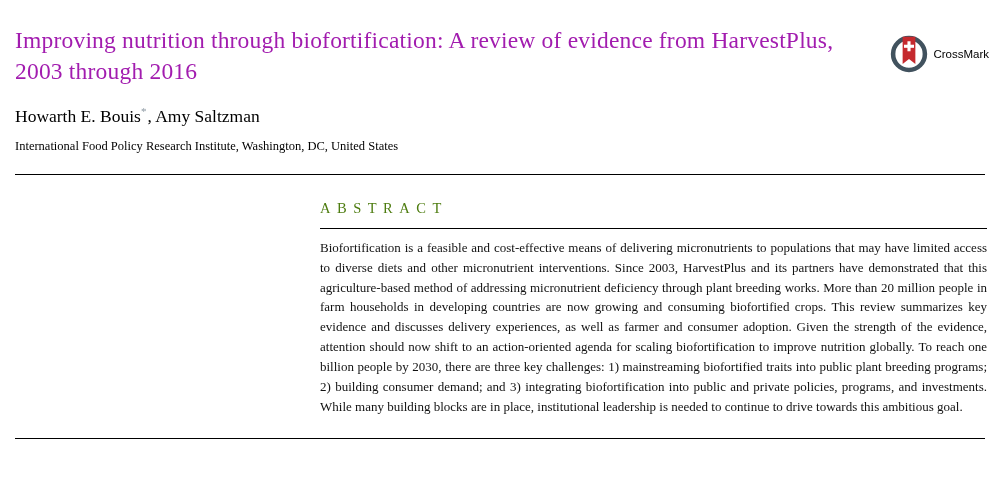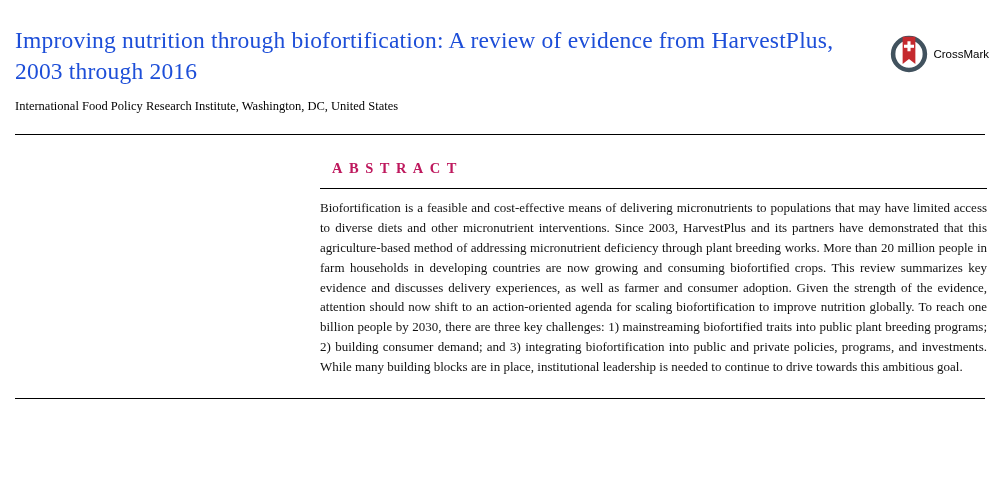--- a/index.html
+++ b/index.html
@@ -18,21 +18,21 @@
     padding: 0 15px;
     background: #fff;
   }
   .title {
     padding-top: 25px;
     max-width: 850px;
     font-weight: 400;
     font-size: 23.5px;
     line-height: 1.32;
     letter-spacing: 0.2px;
-    color: #1d4ed8;
+    color: #a21caf;
   }
   .authors {
     margin-top: 18px;
     font-size: 17.5px;
     color: #000;
   }
   .corresp {
     font-size: 11px;
     color: #8b97a1;
     vertical-align: super;
@@ -47,25 +47,24 @@
     border: none;
     border-top: 1.4px solid #000;
     margin-top: 20px;
   }
   .abstract-wrap {
     margin-left: 305px;
     width: 667px;
     padding-top: 25px;
   }
   .abstract-heading {
-    font-weight: 700;
+    font-weight: 400;
     font-size: 14.5px;
     letter-spacing: 6.5px;
-    color: #be185d;
-    margin-left: 12px;
+    color: #4d7c0f;
   }
   .abstract-rule {
     border-top: 1px solid #000;
     margin-top: 11px;
   }
   .abstract-text {
     margin-top: 9px;
     font-size: 13px;
     line-height: 1.53;
     text-align: justify;
@@ -106,20 +105,23 @@
       <svg width="40" height="40" viewBox="0 0 44 44">
         <circle cx="22" cy="22" r="17.5" fill="#ffffff" stroke="#41525e" stroke-width="5"></circle>
         <path d="M15 3 h14 v30 l-7 -5.5 l-7 5.5 z" fill="#c5292e"></path>
         <rect x="20.3" y="8" width="3.4" height="11" fill="#ffffff"></rect>
         <rect x="16.5" y="11.8" width="11" height="3.4" fill="#ffffff"></rect>
       </svg>
     </span>
     <span class="crossmark-label">CrossMark</span>
   </div>
 
+  <div class="authors">
+    <span>Howarth E. Bouis</span><sup class="corresp">*</sup><span>, </span><span>Amy Saltzman</span>
+  </div>
 
   <div class="affiliation">International Food Policy Research Institute, Washington, DC, United States</div>
 
   <hr class="rule">
 
   <section class="abstract-wrap">
     <h2 class="abstract-heading">ABSTRACT</h2>
     <div class="abstract-rule"></div>
     <p class="abstract-text">Biofortification is a feasible and cost-effective means of delivering micronutrients to populations that may have limited access to diverse diets and other micronutrient interventions. Since 2003, HarvestPlus and its partners have demonstrated that this agriculture-based method of addressing micronutrient deficiency through plant breeding works. More than 20 million people in farm households in developing countries are now growing and consuming biofortified crops. This review summarizes key evidence and discusses delivery experiences, as well as farmer and consumer adoption. Given the strength of the evidence, attention should now shift to an action-oriented agenda for scaling biofortification to improve nutrition globally. To reach one billion people by 2030, there are three key challenges: 1) mainstreaming biofortified traits into public plant breeding programs; 2) building consumer demand; and 3) integrating biofortification into public and private policies, programs, and investments. While many building blocks are in place, institutional leadership is needed to continue to drive towards this ambitious goal.</p>
   </section>

